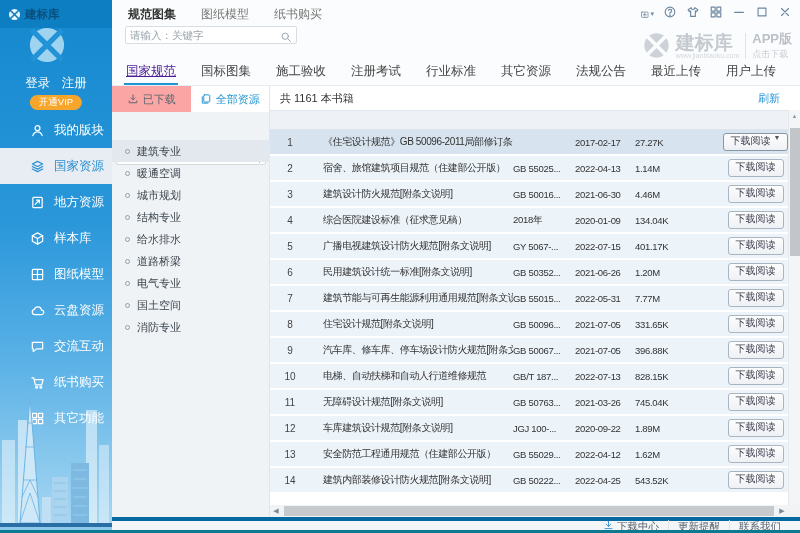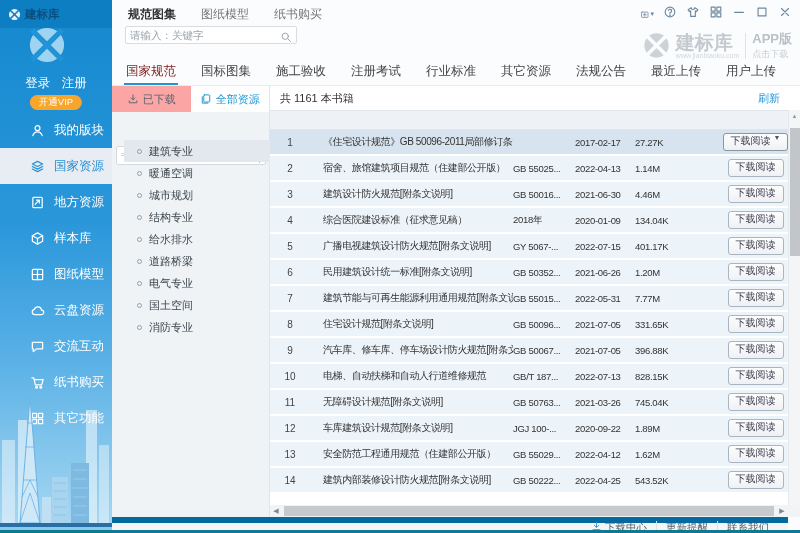--- a/index.html
+++ b/index.html
@@ -52,39 +52,39 @@
   .wm-name { font-size:19px; font-weight:bold; color:#c4cacf; line-height:19px; }
   .wm-url { font-size:7px; color:#d2d7db; }
   .wm-div { width:1px; height:26px; background:#dfe3e6; }
   .wm-app { font-size:13px; color:#bac1c7; font-weight:bold; }
   .wm-hint { font-size:9px; color:#c7cdd2; }
 
   .main-tabs { position:absolute; left:0; top:57px; right:0; height:29px; display:flex; gap:21px;
     padding-left:12px; border-bottom:1px solid #e8edf2; }
   .mtab { position:relative; font-size:12.5px; color:#444; display:flex; align-items:center; cursor:pointer;
     white-space:nowrap; padding:0 2px; }
-  .mtab.active { color:#7f1d1d; }
+  .mtab.active { color:#4c1d95;text-decoration:underline; }
   .mtab.active::after { content:""; position:absolute; left:0; right:0; bottom:0; height:2px; background:#2196d3; }
 
   .content { position:absolute; left:0; top:86px; right:0; height:431px; display:flex; }
 
   
   .left-panel { width:158px; height:100%; background:#f0f3f6; border-right:1px solid #e0e5ea; position:relative; }
   .ptabs { height:26px; display:flex; background:#fca5a5; }
   .ptab { flex:1; display:flex; align-items:center; justify-content:center; gap:4px; font-size:11px;
     color:#5a6670; cursor:pointer; }
   .ptab .icon { width:12px; height:12px; flex:0 0 12px; }
   .ptab.active { background:#fff; color:#2196d3; }
   .panel-search { position:absolute; left:4px; top:29px; width:150px; height:19px; background:#fff;
     border:1px solid #d5dade; border-radius:2px; display:flex; align-items:center;margin-top:31px; }
   .panel-search input { flex:1; border:none; outline:none; font-size:8px; padding:0 4px; color:#555;
     background:transparent; font-family:inherit; min-width:0; }
   .panel-search input::placeholder { color:#aab2b9; }
   .panel-search .icon { width:11px; height:11px; margin-right:4px; color:#9aa4ac; flex:0 0 11px; }
-  .categories { position:absolute; left:12px; top:54px; width:158px; list-style:none; }
+  .categories { position:absolute; left:0; top:54px; width:158px; list-style:none; }
   .cat { height:22px; display:flex; align-items:center; gap:7px; padding-left:13px; font-size:11px;
     color:#3c464e; cursor:pointer; }
   .cat .bullet { width:5px; height:5px; border:1px solid #8fa0ad; border-radius:50%; flex:0 0 5px; }
   .cat.active { background:#e2e8ee; }
 
   
   .table-area { position:relative; flex:1; background:#fff; height:100%; }
   .count-bar { height:24px; line-height:24px; font-size:11px; color:#333; padding-left:10px; }
   .refresh { position:absolute; right:20px; top:0; line-height:24px; font-size:11px; color:#2b97d8; cursor:pointer; }
   .thead, .trow { display:grid; grid-template-columns:40px 203px 62px 60px 46px 42px 65px; align-items:center; }
@@ -109,22 +109,22 @@
     border-left:1px solid #e6e8ea; }
   .vs-up { height:12px; text-align:center; font-size:6px; color:#8a98a6; line-height:12px; cursor:pointer; }
   .vs-thumb { position:absolute; left:1px; top:18px; width:10px; height:128px; background:#c2c6ca; cursor:grab; }
   .hscroll { position:absolute; left:0; bottom:0; height:12px; right:0; background:#f1f3f4; }
   .hs-left { position:absolute; left:0; top:0; width:12px; height:12px; font-size:7px; color:#7a8896;
     text-align:center; line-height:12px; cursor:pointer; }
   .hs-right { position:absolute; right:12px; top:0; width:12px; height:12px; font-size:7px; color:#7a8896;
     text-align:center; line-height:12px; cursor:pointer; }
   .hs-thumb { position:absolute; left:14px; right:26px; top:1px; height:10px; background:#c6cacd; cursor:grab; }
 
-  .status-bar { position:absolute; left:0; top:517px; right:12px; height:13px; background:#f3f5f7;
-    border-top:6px solid #0369a1; display:flex; justify-content:flex-end; align-items:center; padding-right:10px; }
+  .status-bar { position:absolute; left:0; top:517px; right:0; height:13px; background:#f3f5f7;
+    border-top:4px solid #0369a1; display:flex; justify-content:flex-end; align-items:center; padding-right:10px; }
   .sb-item { display:flex; align-items:center; gap:3px; font-size:10.5px; color:#55606a; padding:0 9px;
     border-left:1px solid #dde2e7; cursor:pointer; line-height:12px; }
   .sb-item:first-child { border-left:none; }
   .sb-item .icon { width:11px; height:11px; color:#2b90d9; flex:0 0 11px; }
   .sb-item .icon:empty { display:none; }
 
   .bottom-strip { position:absolute; left:0; top:530px; width:800px; height:3px; background:#0c7a90; }
 
   .icon svg, .win-ctl svg { width:100%; height:100%; fill:none; stroke:currentColor; stroke-width:1.3;
     stroke-linecap:round; stroke-linejoin:round; }

